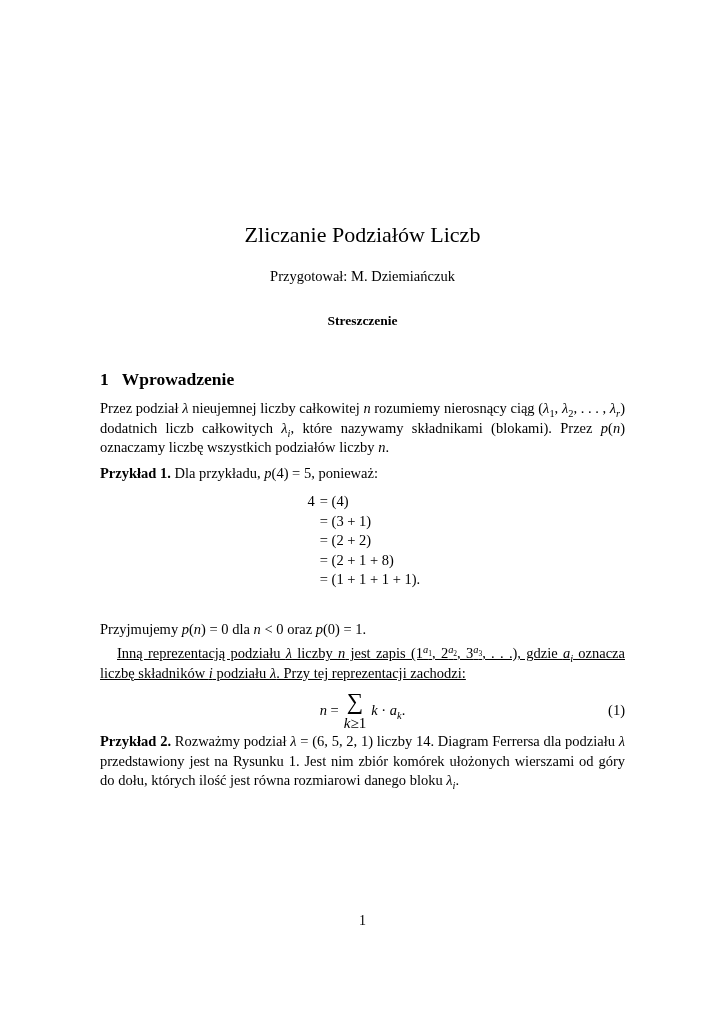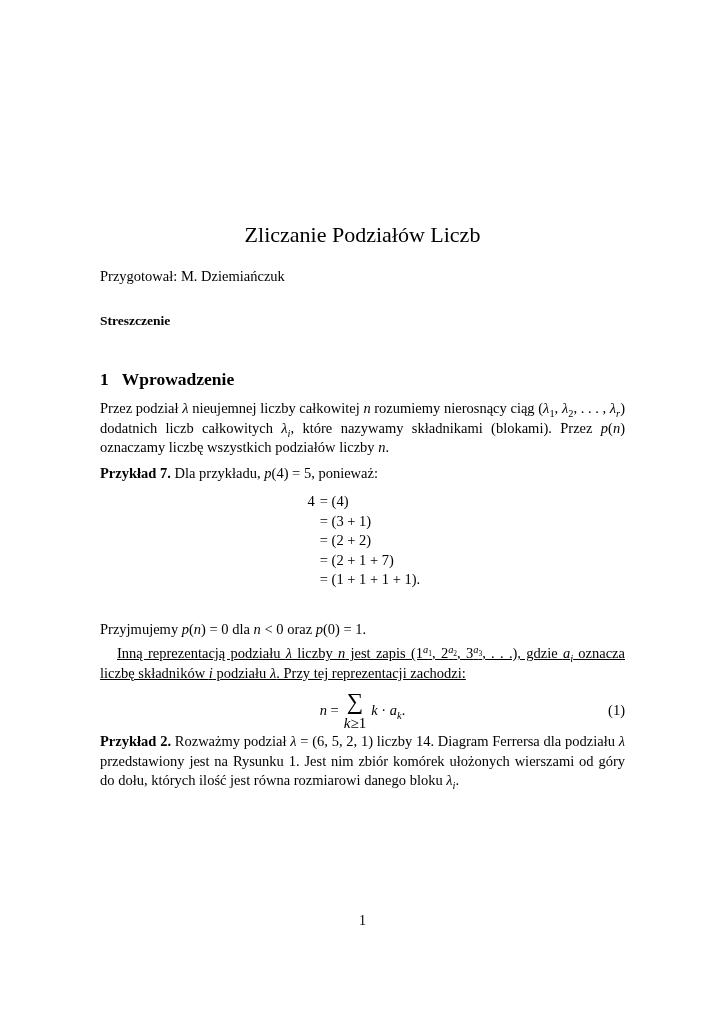--- a/index.html
+++ b/index.html
@@ -20,21 +20,21 @@
     padding: 1px 100px;
     box-sizing: border-box;
   }
   .title {
     font-size: 22px;
     font-weight: normal;
     text-align: center;
     margin: 205px 0 0 0;
     line-height: 1.2;
   }
-  .center { text-align: left; }
+  .center { text-align: center; }
   .author {
     margin-top: 19px;
     line-height: 19px;
   }
   .date {
     margin-top: 13px;
     line-height: 19px;
   }
   .abstract-heading {
     margin-top: 26px;
@@ -128,38 +128,38 @@
 
 
   <div class="center abstract-heading">Streszczenie</div>
 
   <h2 class="section">
     <span class="sec-num">1</span><span>Wprowadzenie</span>
   </h2>
 
   <p class="para p-intro">Przez podział <i>λ</i> nieujemnej liczby całkowitej <i>n</i> rozumiemy nierosnący ciąg (<i>λ</i><sub>1</sub>, <i>λ</i><sub>2</sub>, . . . , <i>λ</i><sub><i>r</i></sub>) dodatnich liczb całkowitych <i>λ</i><sub><i>i</i></sub>, które nazywamy składnikami (blokami). Przez <i>p</i>(<i>n</i>) oznaczamy liczbę wszystkich podziałów liczby <i>n</i>.</p>
 
-  <p class="para p-ex1"><b>Przykład 7.</b> Dla przykładu, <i>p</i>(4) = 5, ponieważ:</p>
+  <p class="para p-ex1"><b>Przykład 1.</b> Dla przykładu, <i>p</i>(4) = 5, ponieważ:</p>
 
   <div class="eq-align">
     <div class="eq-row">
       <span class="eq-lhs">4</span>
         <span class="eq-rhs">= (4)</span>
     </div>
     <div class="eq-row">
       <span class="eq-lhs"></span>
         <span class="eq-rhs">= (3 + 1)</span>
     </div>
     <div class="eq-row">
       <span class="eq-lhs"></span>
         <span class="eq-rhs">= (2 + 2)</span>
     </div>
     <div class="eq-row">
       <span class="eq-lhs"></span>
-        <span class="eq-rhs">= (2 + 1 + 7)</span>
+        <span class="eq-rhs">= (2 + 1 + 8)</span>
     </div>
     <div class="eq-row">
       <span class="eq-lhs"></span>
         <span class="eq-rhs">= (1 + 1 + 1 + 1).</span>
     </div>
   </div>
 
   <p class="para p-assume">Przyjmujemy <i>p</i>(<i>n</i>) = 0 dla <i>n</i> &lt; 0 oraz <i>p</i>(0) = 1.</p>
 
   <p class="para p-repr indent">Inną reprezentacją podziału <i>λ</i> liczby <i>n</i> jest zapis (1<sup><i>a</i><sub>1</sub></sup>, 2<sup><i>a</i><sub>2</sub></sup>, 3<sup><i>a</i><sub>3</sub></sup>, . . .), gdzie <i>a</i><sub><i>i</i></sub> oznacza liczbę składników <i>i</i> podziału <i>λ</i>. Przy tej reprezentacji zachodzi:</p>

